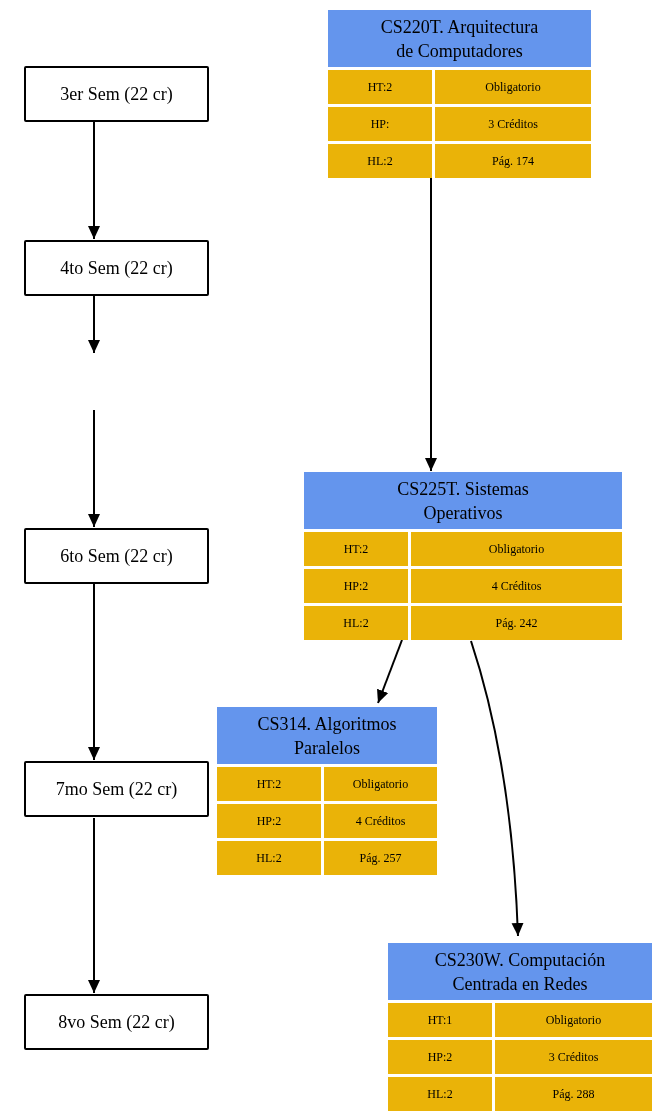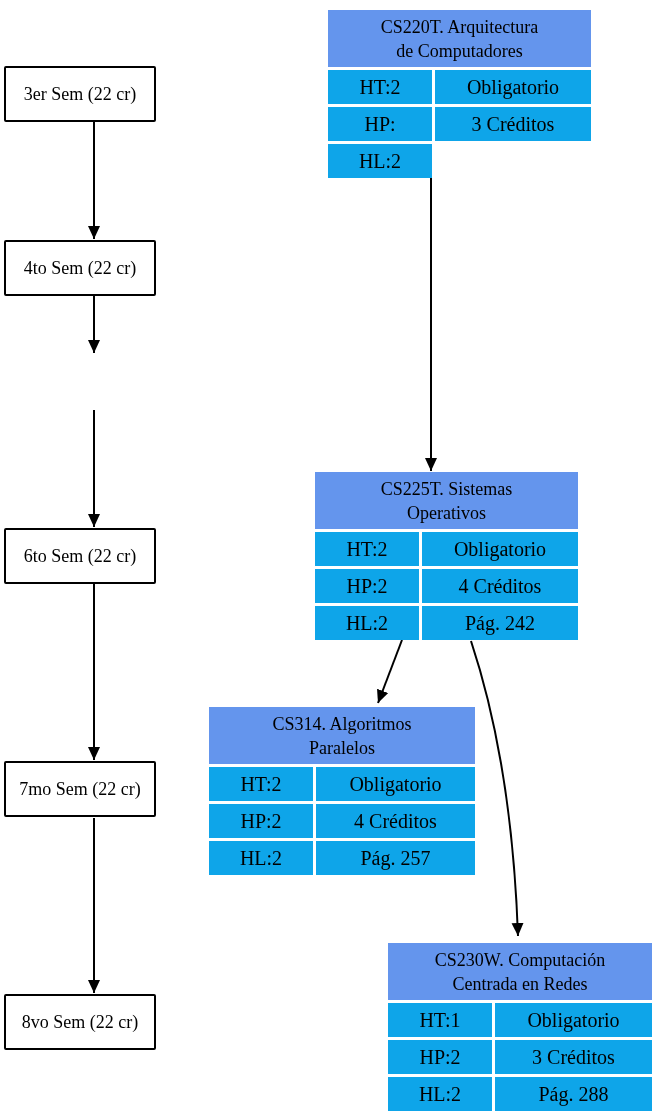--- a/index.html
+++ b/index.html
@@ -17,22 +17,22 @@
     overflow: hidden;
   }
   #edges {
     position: absolute;
     left: 0; top: 0;
     width: 660px; height: 1118px;
   }
   
   .sem-node {
     position: absolute;
-    left: 4px;
-    width: 152px;
+    left: 24px;
+    width: 185px;
     height: 56px;
     box-sizing: border-box;
     background: #ffffff;
     border: 2px solid #000000;
     border-radius: 2px;
     display: flex;
     align-items: center;
     justify-content: center;
     font-size: 18px;
     white-space: nowrap;
@@ -55,25 +55,25 @@
     white-space: pre-line;
     font-size: 18px;
     line-height: 24px;
   }
   .card-row {
     display: flex;
     gap: 3px;
     height: 34px;
   }
   .cell {
-    background: #0ea5e9;
+    background: #eab308;
     display: flex;
     align-items: center;
     justify-content: center;
-    font-size: 20px;
+    font-size: 12px;
   }
   .cell-l { width: 104px; }
   .cell-r { flex: 1; }
 </style>
 </head>
 <body>
 
 <div id="canvas">
 
   <svg id="edges" width="660" height="1118" viewBox="0 0 660 1118" xmlns="http://www.w3.org/2000/svg">
@@ -104,41 +104,42 @@
     <div class="card-row">
       <div class="cell cell-l">HT:2</div>
       <div class="cell cell-r">Obligatorio</div>
     </div>
     <div class="card-row">
       <div class="cell cell-l">HP:</div>
       <div class="cell cell-r">3 Créditos</div>
     </div>
     <div class="card-row">
       <div class="cell cell-l">HL:2</div>
+      <div class="cell cell-r">Pág. 174</div>
     </div>
   </div>
 
-  <div class="card" style="left:315px;top:472px;width:263px;">
+  <div class="card" style="left:304px;top:472px;width:318px;">
     <div class="card-title">CS225T. Sistemas
 Operativos</div>
     <div class="card-row">
       <div class="cell cell-l">HT:2</div>
       <div class="cell cell-r">Obligatorio</div>
     </div>
     <div class="card-row">
       <div class="cell cell-l">HP:2</div>
       <div class="cell cell-r">4 Créditos</div>
     </div>
     <div class="card-row">
       <div class="cell cell-l">HL:2</div>
       <div class="cell cell-r">Pág. 242</div>
     </div>
   </div>
 
-  <div class="card" style="left:209px;top:707px;width:266px;">
+  <div class="card" style="left:217px;top:707px;width:220px;">
     <div class="card-title">CS314. Algoritmos
 Paralelos</div>
     <div class="card-row">
       <div class="cell cell-l">HT:2</div>
       <div class="cell cell-r">Obligatorio</div>
     </div>
     <div class="card-row">
       <div class="cell cell-l">HP:2</div>
       <div class="cell cell-r">4 Créditos</div>
     </div>

